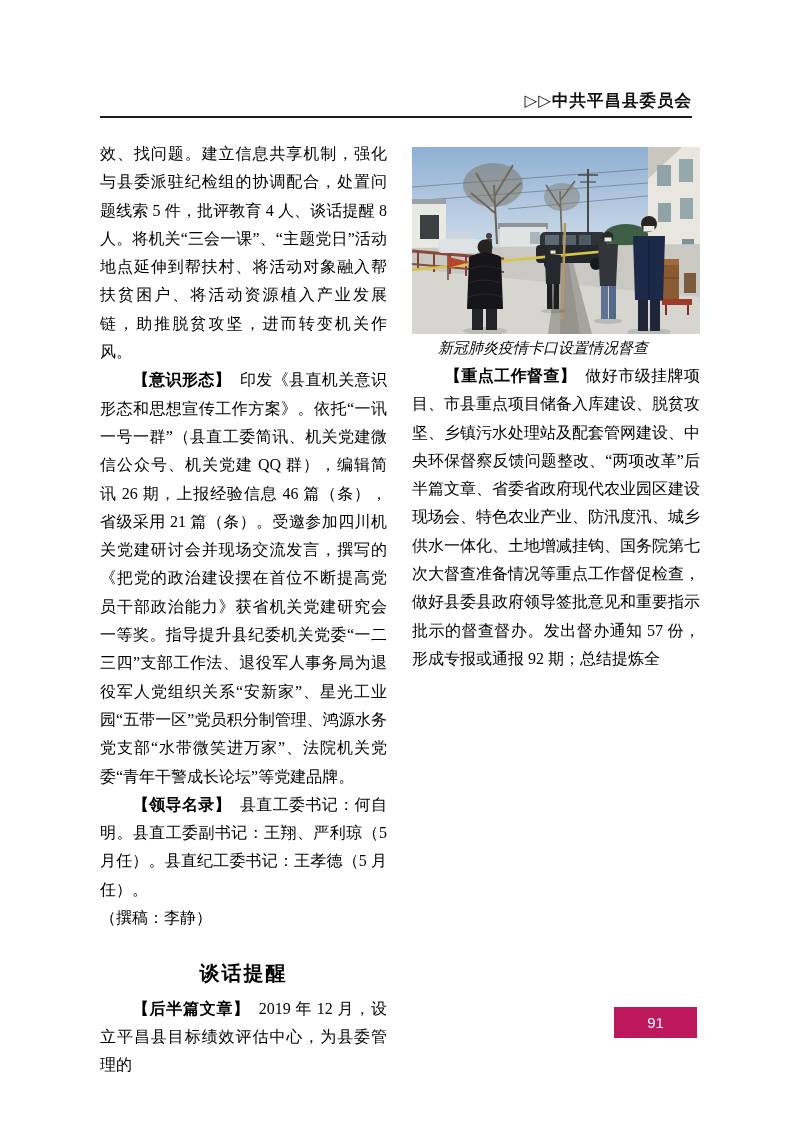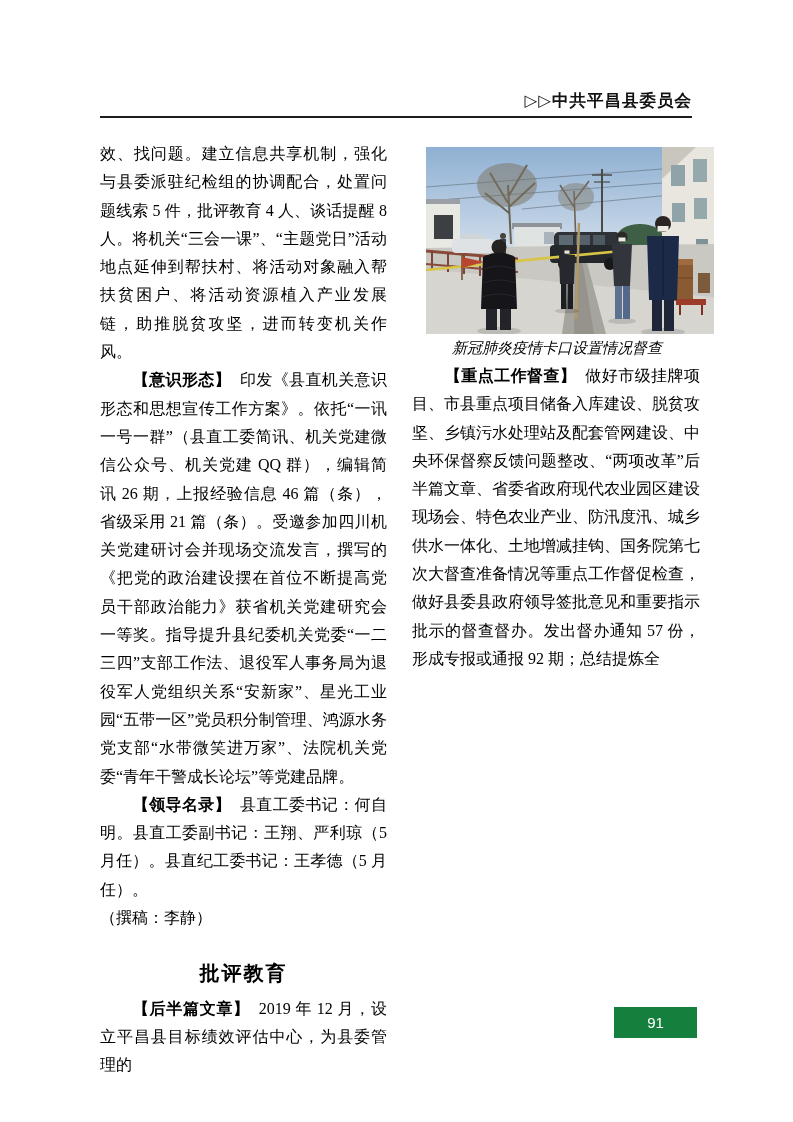--- a/index.html
+++ b/index.html
@@ -32,49 +32,49 @@
     font-weight:bold; margin-right:0.55em;
   }
   .lead:empty { display:none; margin:0; }
   .byline { margin:26px 0 0 0; text-align:left; padding-right:14px; }
   .section-heading {
     margin:27px 0 7px 0; text-align:center;
     font-family:"Liberation Sans","DejaVu Sans",sans-serif;
     font-size:20px; font-weight:bold; letter-spacing:2px;
   }
   
-  figure.photo { margin:7px 0 3px 14px; }
+  figure.photo { margin:7px 0 3px 0; }
   .photo-svg { display:block; width:288px; height:187px; }
   figcaption.photo-caption {
     font-style:italic; font-size:15px; line-height:22px;
     padding-left:26px; margin-top:3px; text-align:left; text-indent:0;
     font-family:"Liberation Serif","DejaVu Serif",serif;
   }
   
   .page-number {
     position:absolute; left:614px; top:1007px; width:83px; height:31px;
-    background:#15803d; color:#ffffff;
+    background:#be185d; color:#ffffff;
     font-family:"Liberation Sans","DejaVu Sans",sans-serif; font-size:15px;
     display:flex; align-items:center; justify-content:center;
   }
 </style>
 </head>
 <body>
 
 <div class="page">
 
   <div class="header-title">▷▷中共平昌县委员会</div>
   <div class="header-rule"></div>
 
   <div class="col col-left">
     <p class="para"><span>效、找问题。建立信息共享机制，强化与县委派驻纪检组的协调配合，处置问题线索 5 件，批评教育 4 人、谈话提醒 8 人。将机关“三会一课”、“主题党日”活动地点延伸到帮扶村、将活动对象融入帮扶贫困户、将活动资源植入产业发展链，助推脱贫攻坚，进而转变机关作风。</span></p>
     <p class="para indent"><b class="lead">【意识形态】</b><span>印发《县直机关意识形态和思想宣传工作方案》。依托“一讯一号一群”（县直工委简讯、机关党建微信公众号、机关党建 QQ 群），编辑简讯 26 期，上报经验信息 46 篇（条），省级采用 21 篇（条）。受邀参加四川机关党建研讨会并现场交流发言，撰写的《把党的政治建设摆在首位不断提高党员干部政治能力》获省机关党建研究会一等奖。指导提升县纪委机关党委“一二三四”支部工作法、退役军人事务局为退役军人党组织关系“安新家”、星光工业园“五带一区”党员积分制管理、鸿源水务党支部“水带微笑进万家”、法院机关党委“青年干警成长论坛”等党建品牌。</span></p>
     <p class="para indent"><b class="lead">【领导名录】</b><span>县直工委书记：何自明。县直工委副书记：王翔、严利琼（5 月任）。县直纪工委书记：王孝德（5 月任）。</span></p>
     <p class="para byline">（撰稿：李静）</p>
-    <h2 class="section-heading">批评教育</h2>
+    <h2 class="section-heading">谈话提醒</h2>
     <p class="para indent"><b class="lead">【后半篇文章】</b><span>2019 年 12 月，设立平昌县目标绩效评估中心，为县委管理的</span></p>
   </div>
 
   <div class="col col-right">
 
     <figure class="photo">
       <svg class="photo-svg" viewBox="0 0 288 187" role="img">
         <defs>
           <linearGradient id="sky" x1="0" y1="0" x2="0" y2="1">
             <stop offset="0" stop-color="#8fb0d3"></stop>

